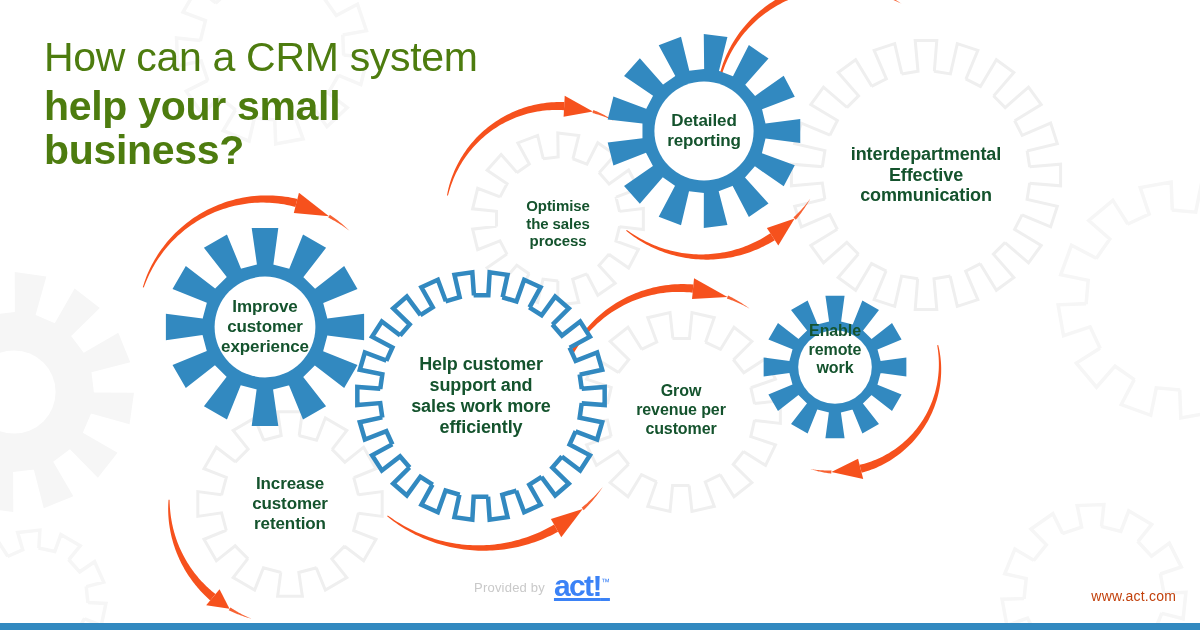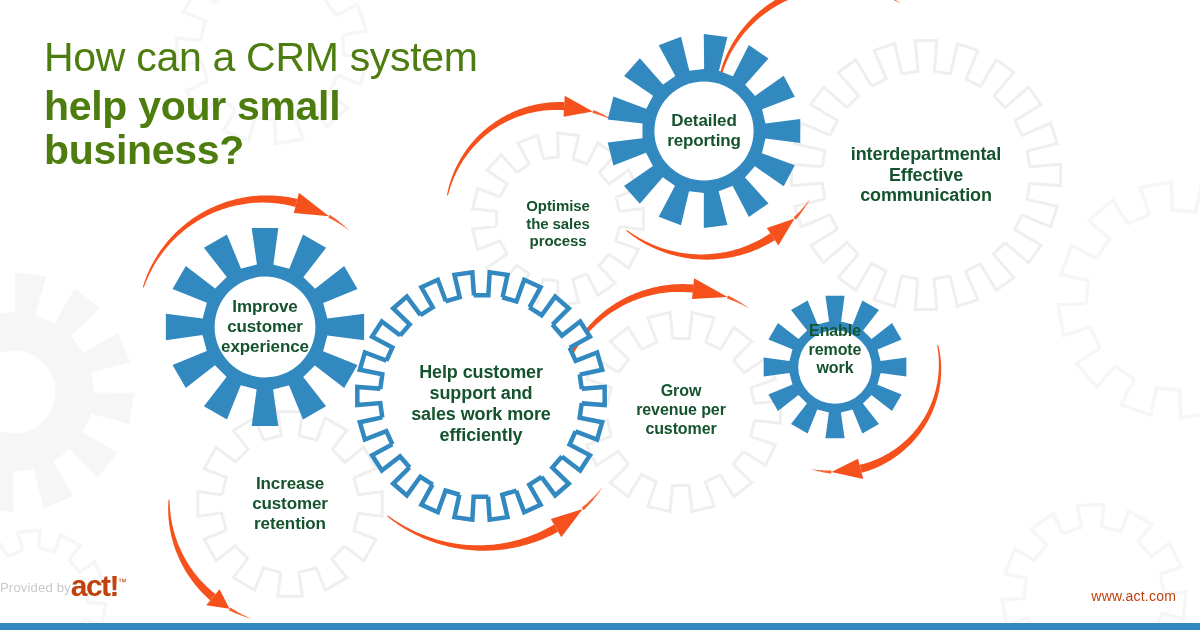--- a/index.html
+++ b/index.html
@@ -32,28 +32,28 @@
     color:#14532d;
     font-weight:700;
     line-height:1.16;
     letter-spacing:-0.1px;
     pointer-events:none;
   }
 
   .footer-brand{
     position:absolute;left:0;top:572px;width:1084px;
     text-align:center;
-    display:flex;align-items:center;justify-content:flex-start;
+    display:flex;align-items:center;justify-content:center;gap:9px;
   }
   .provided-by{
     font-size:13px;color:#c9c9c9;font-weight:400;letter-spacing:0.2px;
   }
   .act-logo{
-    font-size:30px;font-weight:700;color:#c2410c;
-    letter-spacing:-1.6px;line-height:1;position:relative;top:-1px;
+    font-size:30px;font-weight:700;color:#3b82f6;
+    letter-spacing:-1.6px;line-height:1;position:relative;top:-1px;text-decoration:underline;
   }
   .act-tm{
     font-size:9px;vertical-align:super;letter-spacing:0;font-weight:400;
   }
   .site-url{
     position:absolute;right:24px;top:588px;
     font-size:14px;color:#c2410c;letter-spacing:0.2px;
   }
   .bottom-bar{
     position:absolute;left:0;top:623px;width:1200px;height:7px;
@@ -165,21 +165,21 @@
       </div>
       <div class="gear-label" style="font-size: 17px; width: 140px; left: 634px; top: 111.28px;">
         <div>Detailed</div>
         <div>reporting</div>
       </div>
       <div class="gear-label" style="font-size: 16px; width: 110px; left: 780px; top: 322px;">
         <div>Enable</div>
         <div>remote</div>
         <div>work</div>
       </div>
-      <div class="gear-label" style="font-size: 18px; width: 210px; left: 376px; top: 354.24px; margin-top: 8px;">
+      <div class="gear-label" style="font-size: 18px; width: 210px; left: 376px; top: 354.24px;">
         <div>Help customer</div>
         <div>support and</div>
         <div>sales work more</div>
         <div>efficiently</div>
       </div>
       <div class="gear-label" style="font-size: 15px; width: 140px; left: 488px; top: 189.42px; margin-top: 8px;">
         <div>Optimise</div>
         <div>the sales</div>
         <div>process</div>
       </div>

